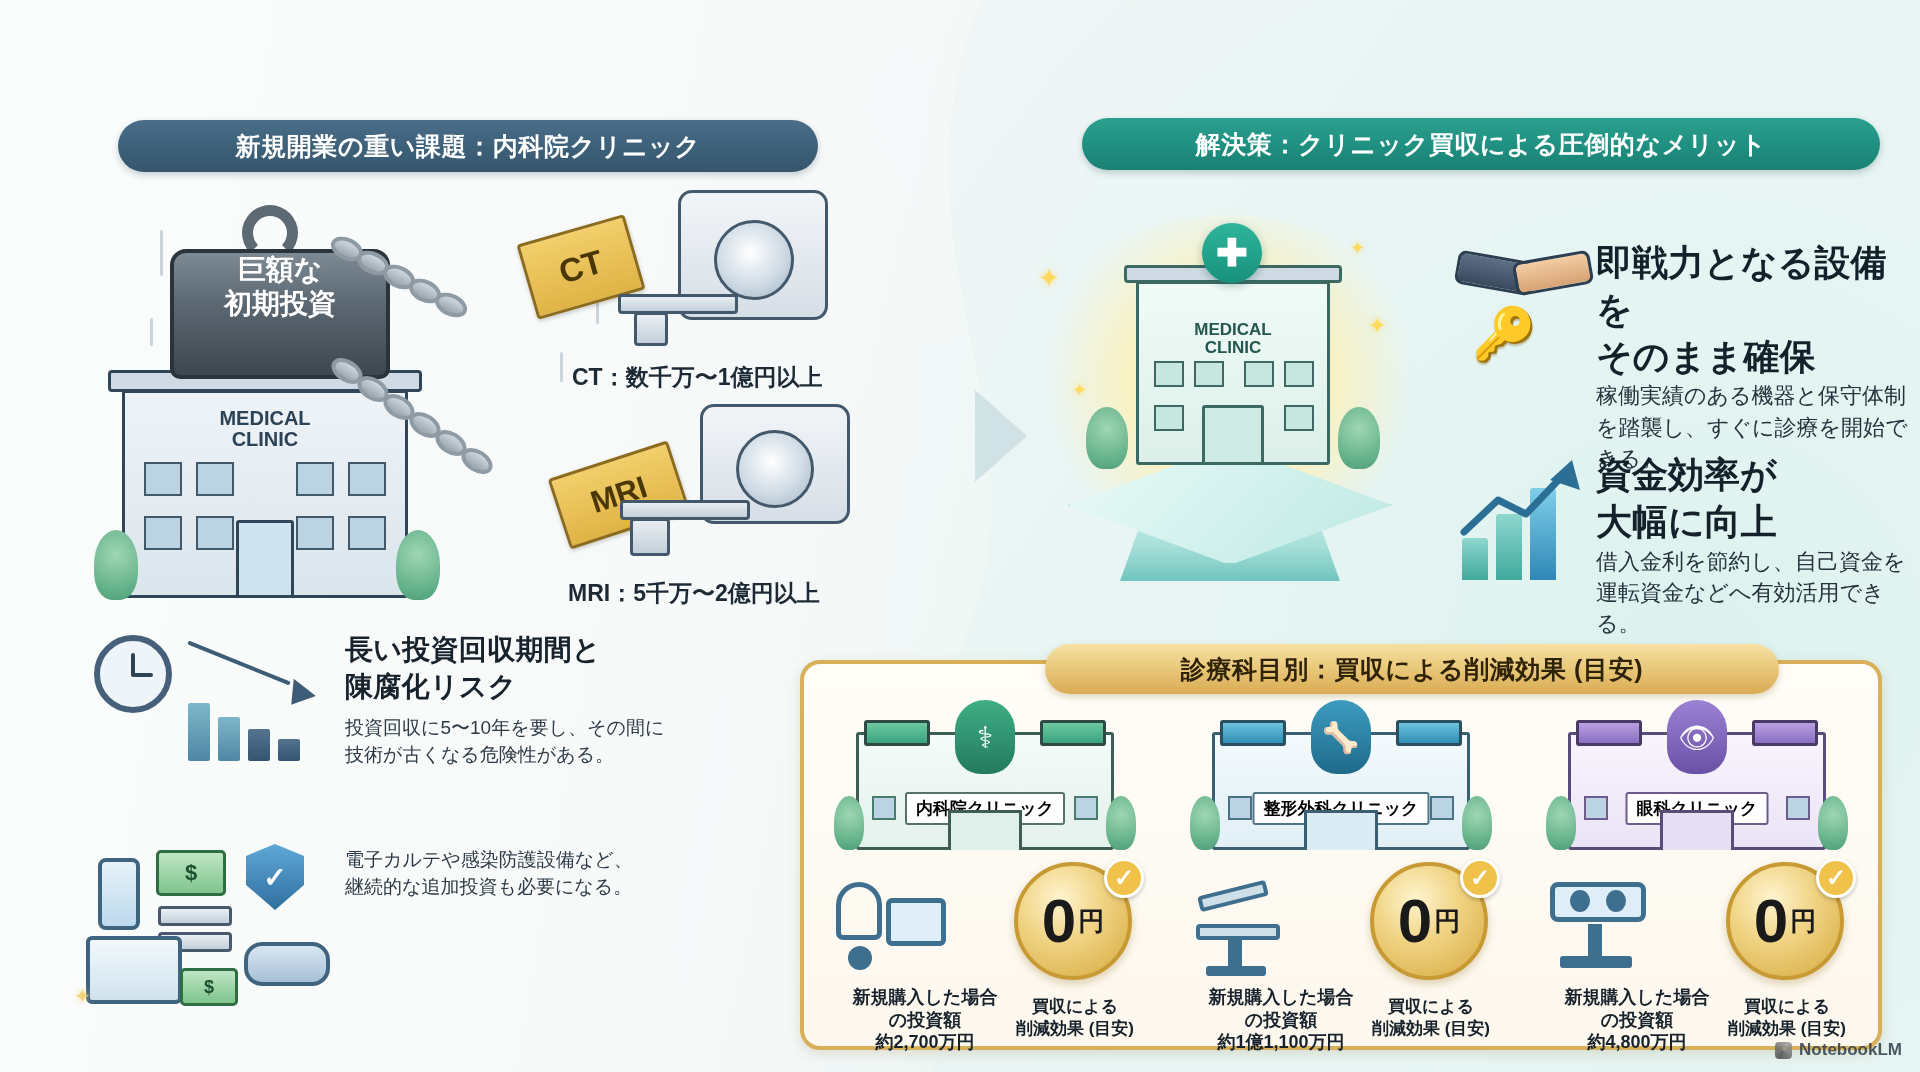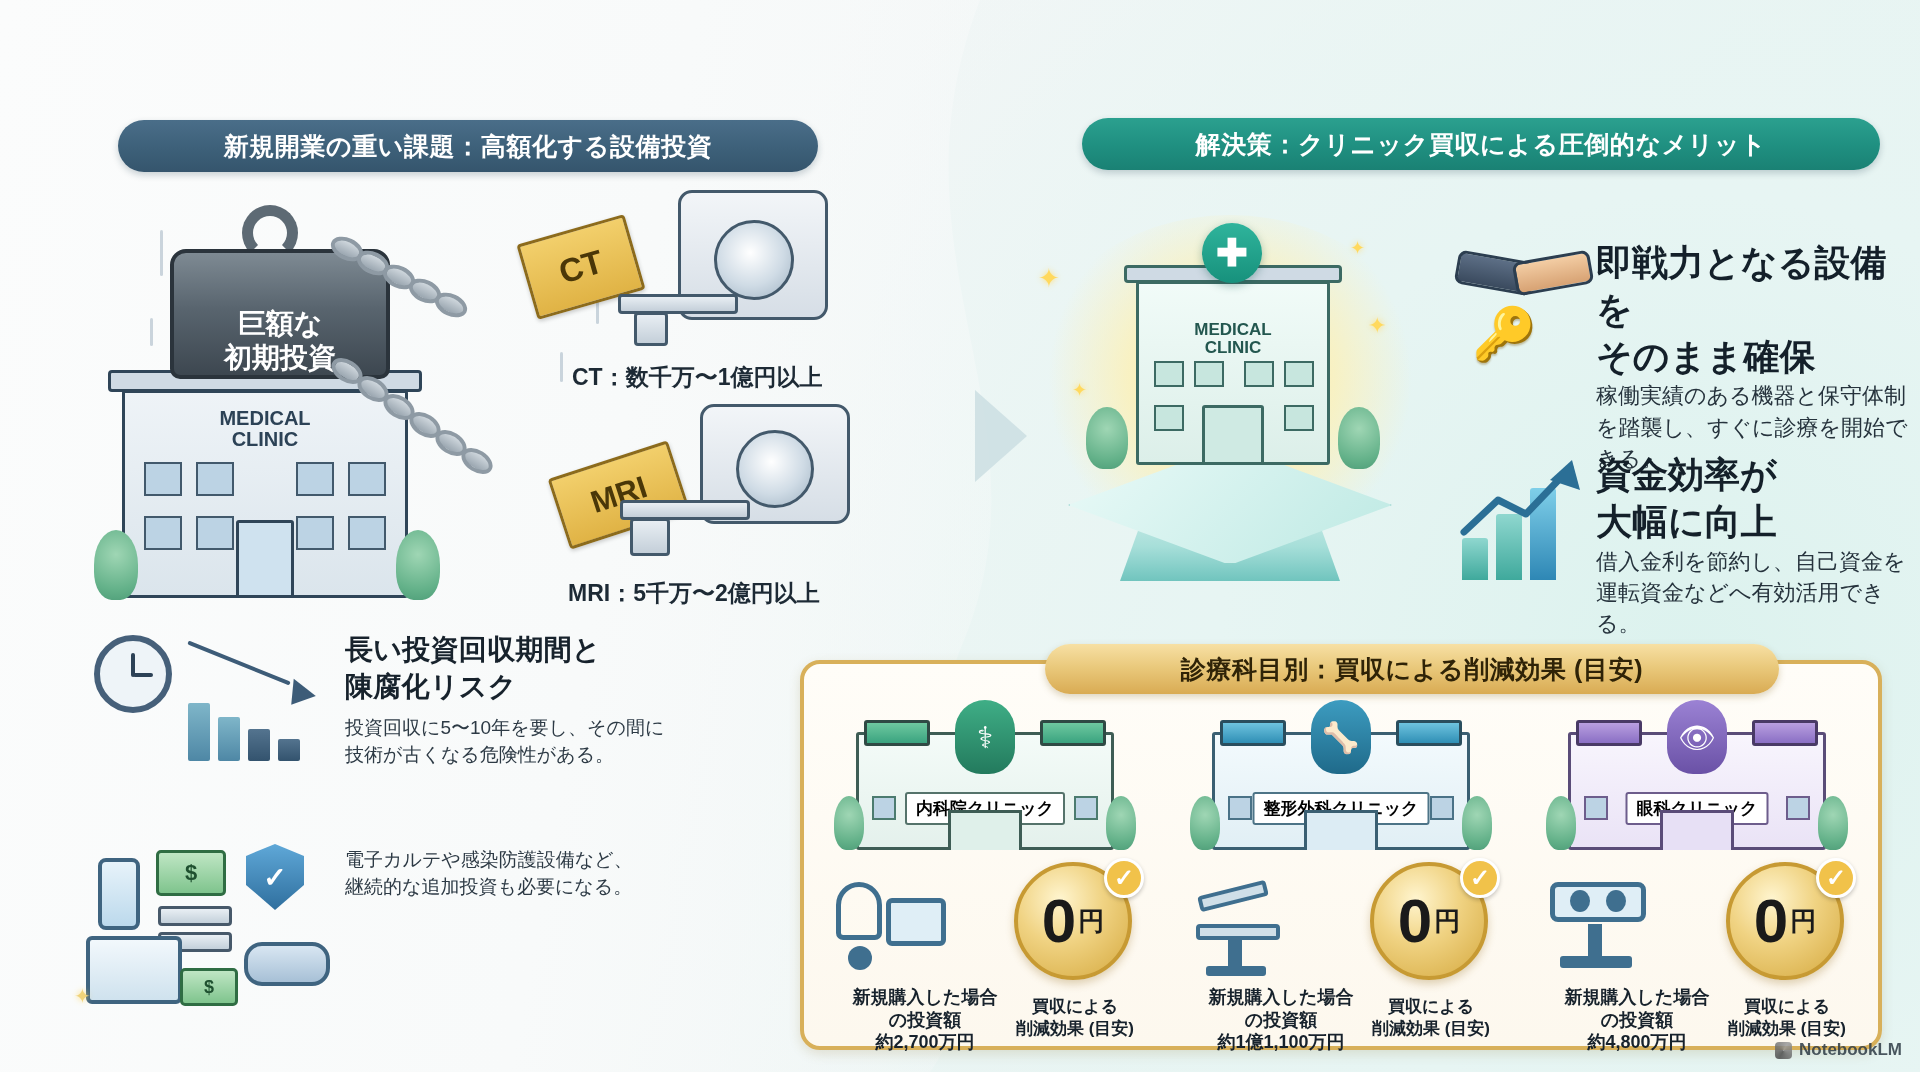--- a/index.html
+++ b/index.html
@@ -95,21 +95,21 @@
     line-height:1.05;
   }
 
   
   .weight {
     position:absolute;
     background:linear-gradient(180deg,#7e8a93 0%,#59656f 45%,#3d4750 100%);
     border:4px solid #2b343c;
     border-radius:16px 16px 10px 10px;
     color:#fff; text-align:center; font-weight:bold;
-    display:flex; align-items:flex-end; justify-content:center;
+    display:flex; align-items:flex-start; justify-content:center;
   }
   .weight-handle {
     position:absolute; border:11px solid #5d6a74; border-bottom-color:transparent;
     border-radius:50%;
   }
 
   .chain-link {
     position:absolute; border:4px solid #8e9aa4; border-radius:50%;
     background:linear-gradient(180deg,#cfd7dd,#9aa6b0);
   }
@@ -347,21 +347,21 @@
     background:conic-gradient(from 210deg,#4a4a4a,#9a9a9a,#4a4a4a);
   }
 </style>
 </head>
 <body>
 
 <div id="root">
   <div class="bg-wave"></div>
 
 
-  <div class="banner banner-left">新規開業の重い課題：高額化する設備投資</div>
+  <div class="banner banner-left">新規開業の重い課題：内科院クリニック</div>
 
   <div class="rain">
     <i style="left:160px;top:230px;height:46px"></i>
     <i style="left:186px;top:282px;height:34px"></i>
     <i style="left:150px;top:318px;height:28px"></i>
     <i style="left:560px;top:352px;height:30px"></i>
     <i style="left:596px;top:300px;height:24px"></i>
   </div>
 
   <div class="bldg illus" style="left:100px;top:370px;width:330px;height:230px;">

